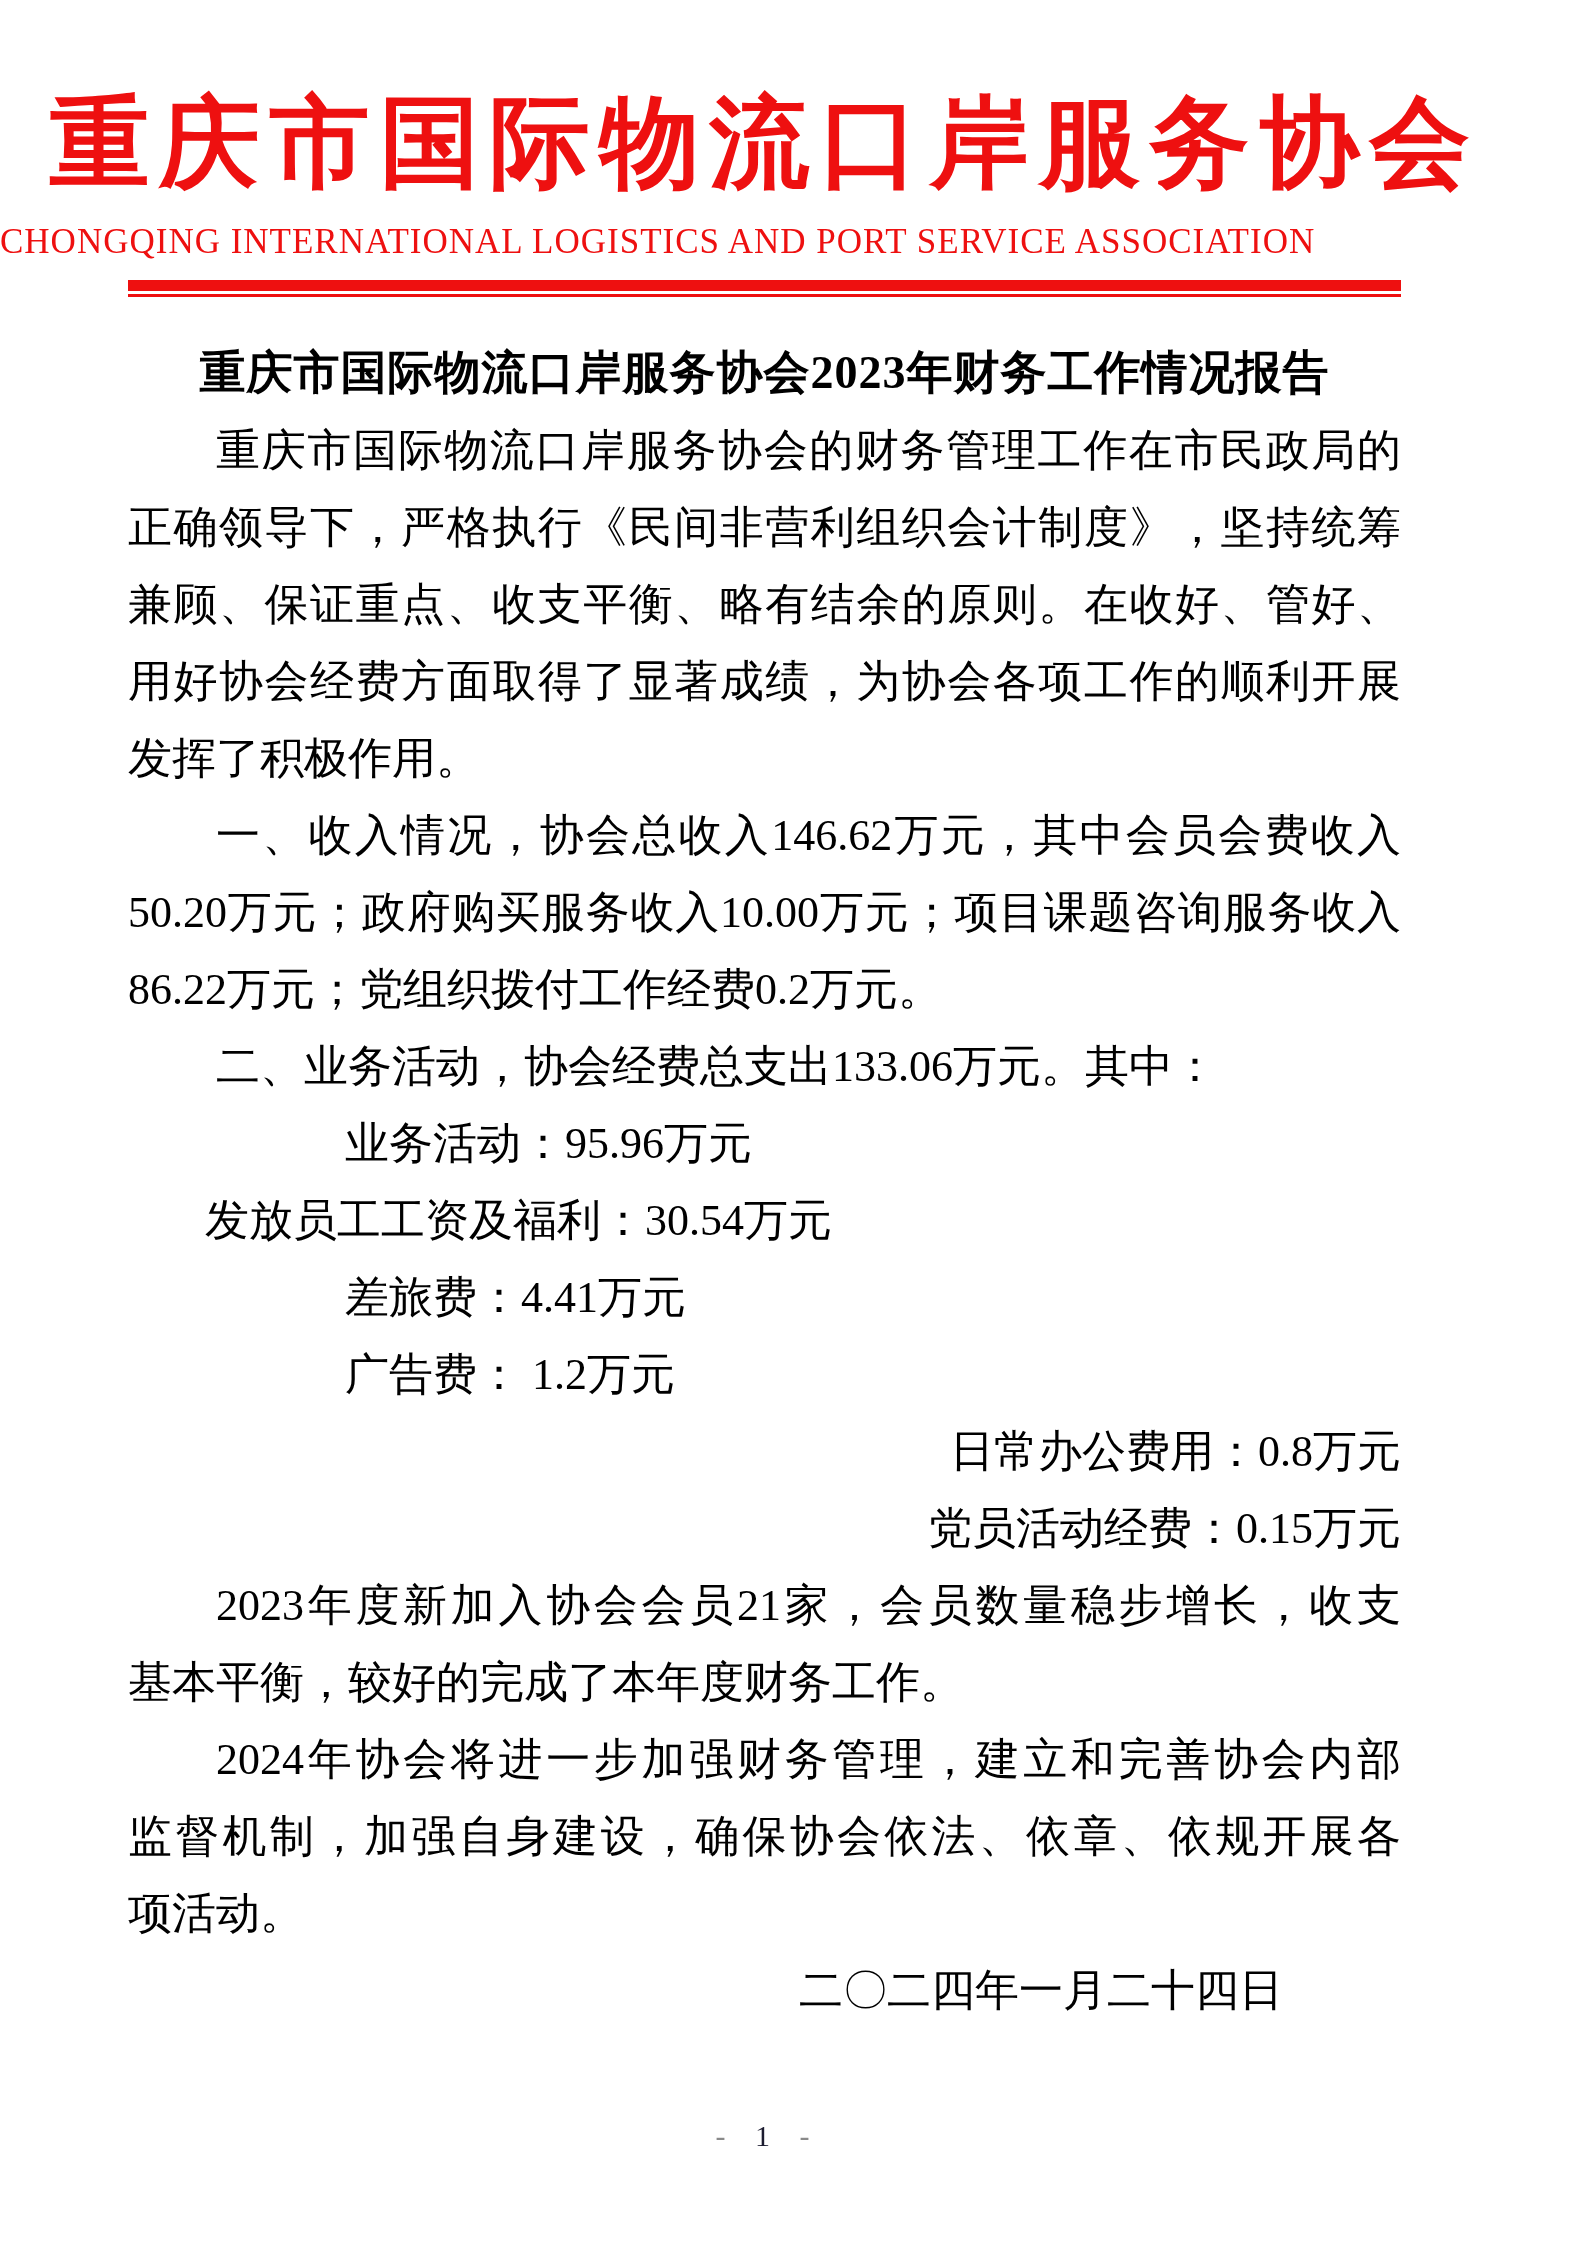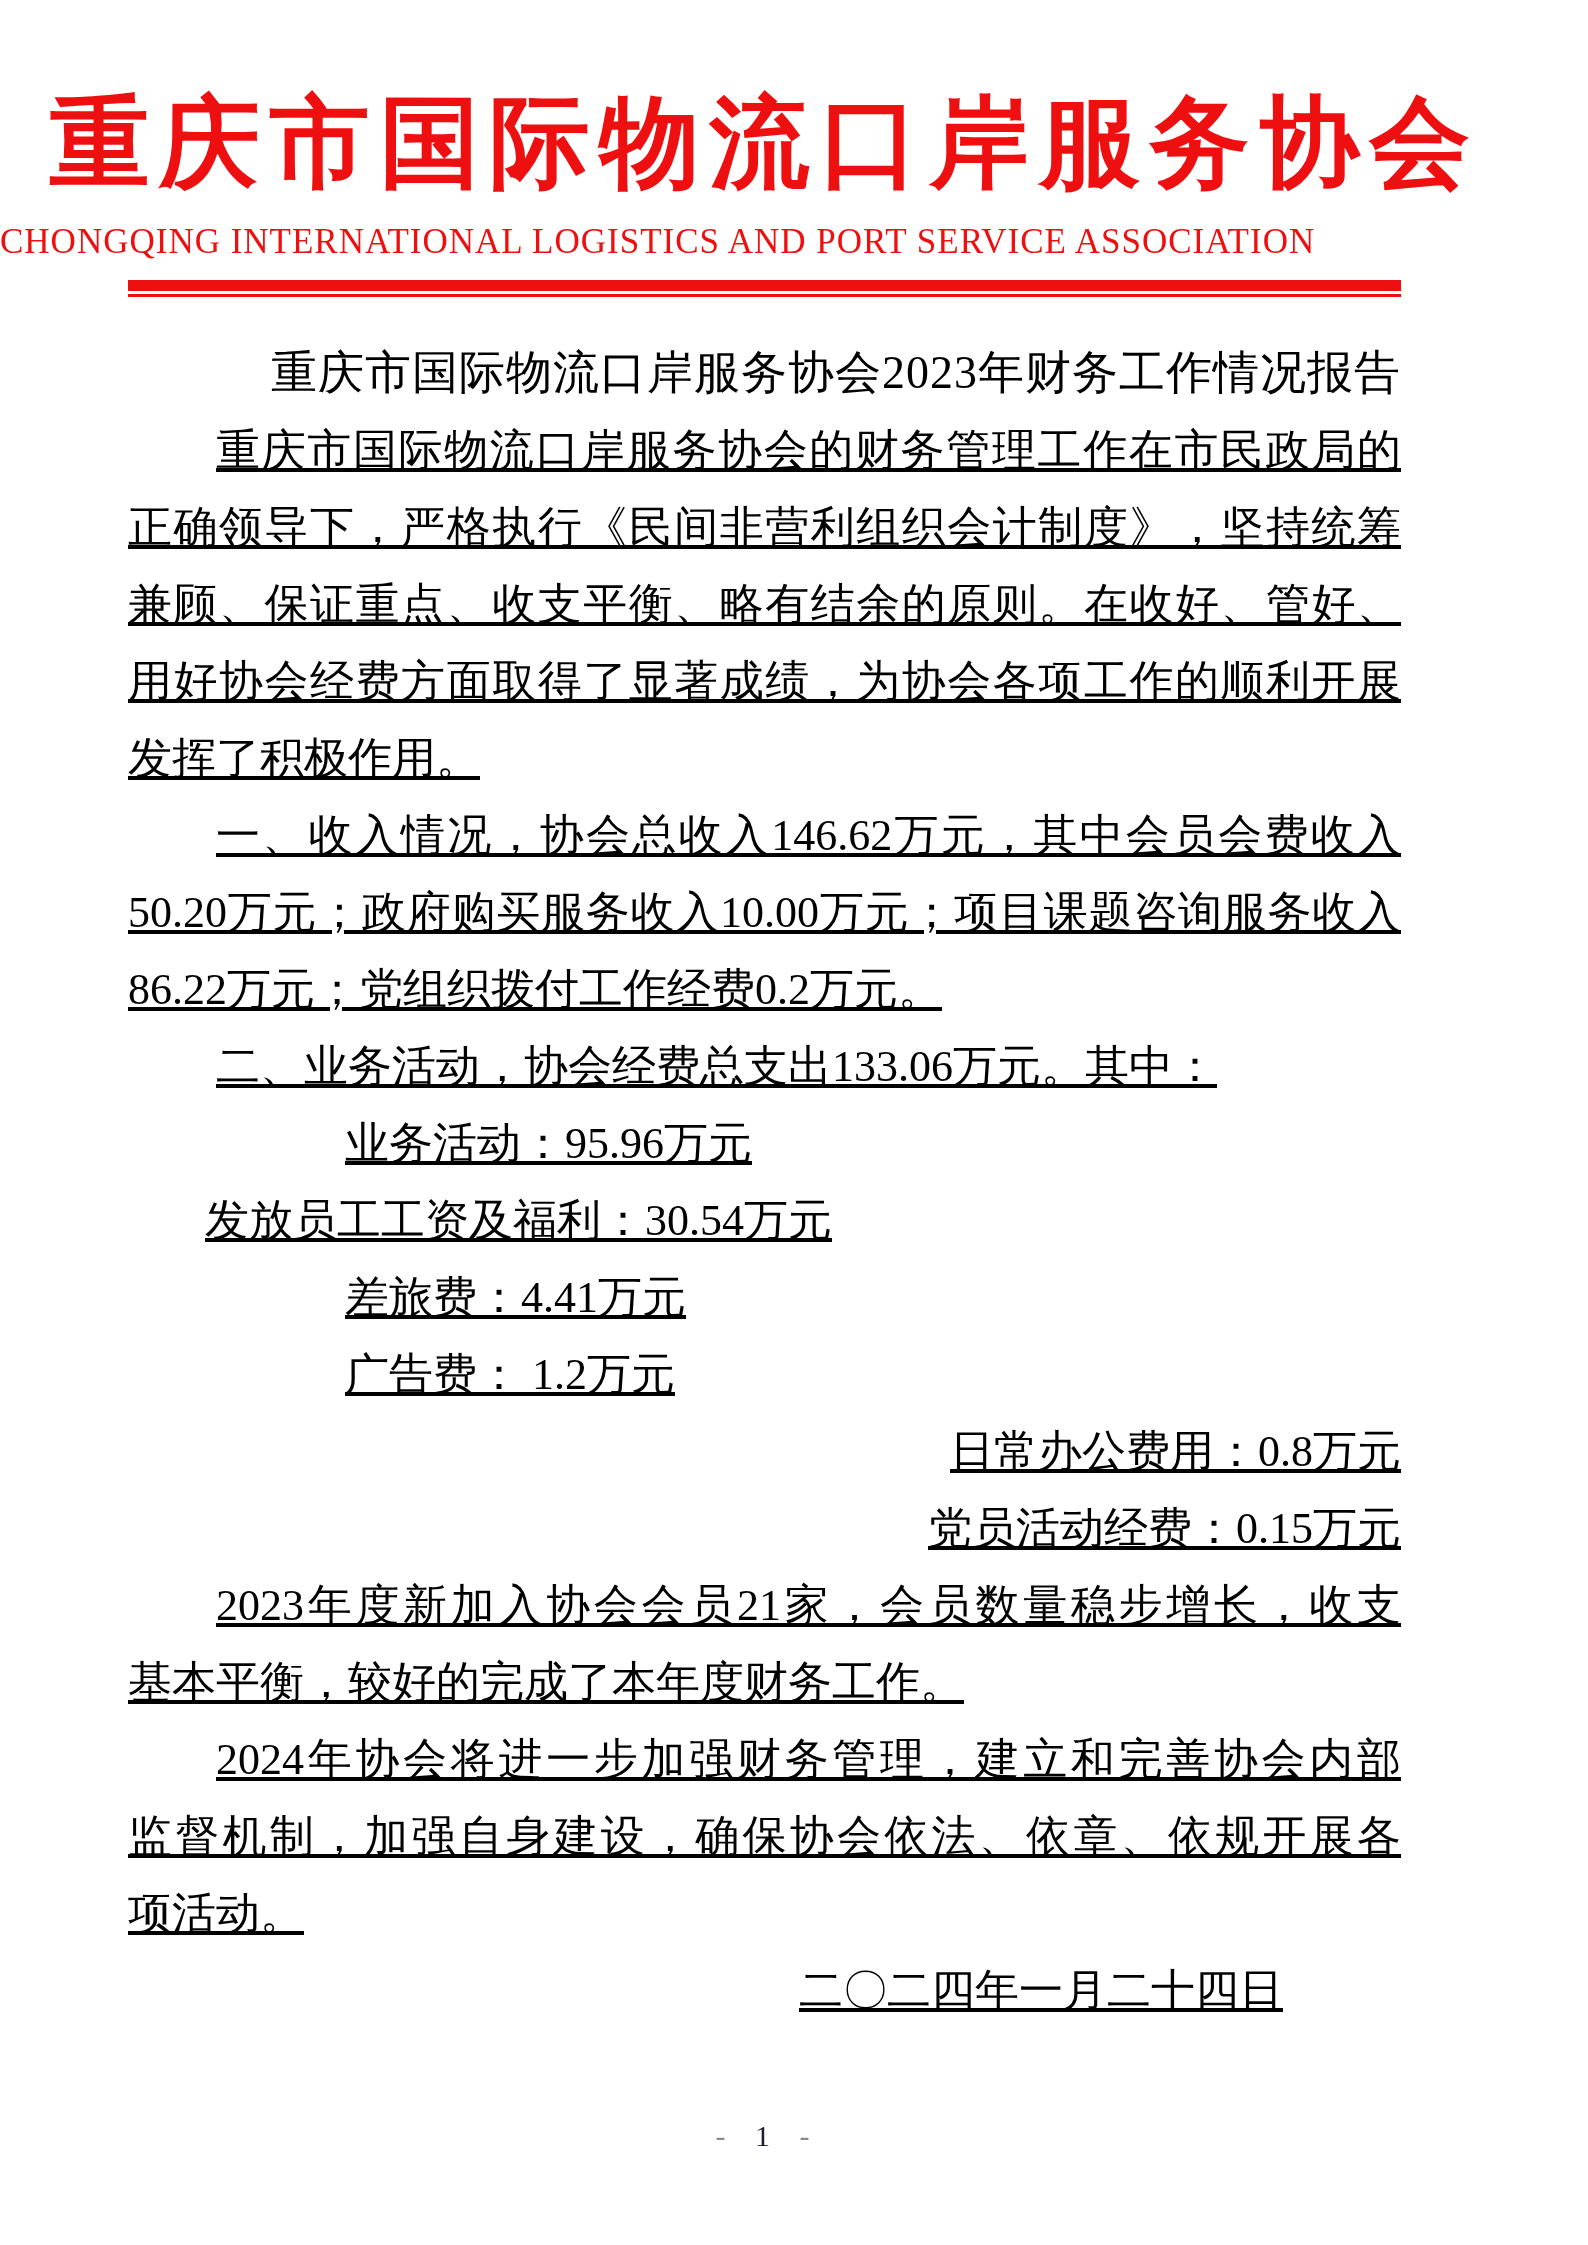--- a/index.html
+++ b/index.html
@@ -15,25 +15,25 @@
     letter-spacing:10px; white-space:nowrap;
   }
   .org-en{
     margin-top:24px; text-align:left; color:var(--red);
     font-size:35px; letter-spacing:1px; line-height:1.15; white-space:nowrap;
   }
   .rule-thick{margin:18px 128px 0 128px; height:11px; background:var(--red);}
   .rule-thin {margin:3px 128px 0 128px; height:3px;  background:var(--red);}
   
   .doc-title{
-    margin:50px 128px 12px 128px; text-align:right;
-    font-size:46px; font-weight:normal; letter-spacing:1px; line-height:1.15;
+    margin:50px 128px 12px 128px; text-align:center;
+    font-size:46px; font-weight:bold; letter-spacing:1px; line-height:1.15;
   }
   p.ln{
-    margin:0 128px; font-size:44px; line-height:77px;text-decoration:underline;
+    margin:0 128px; font-size:44px; line-height:77px;
   }
   .indent{text-indent:88px;}
   .fill{text-align:justify; text-align-last:justify;}
   .exp-a{padding-left:217px;}
   .exp-b{padding-left:77px;}
   .exp-c{padding-left:183px;text-align:right;}
   .date-line{margin-top:30px; text-align:right; padding-right:118px;}
   
   .pageno{
     position:absolute; left:0; right:0; bottom:92px; text-align:center;

